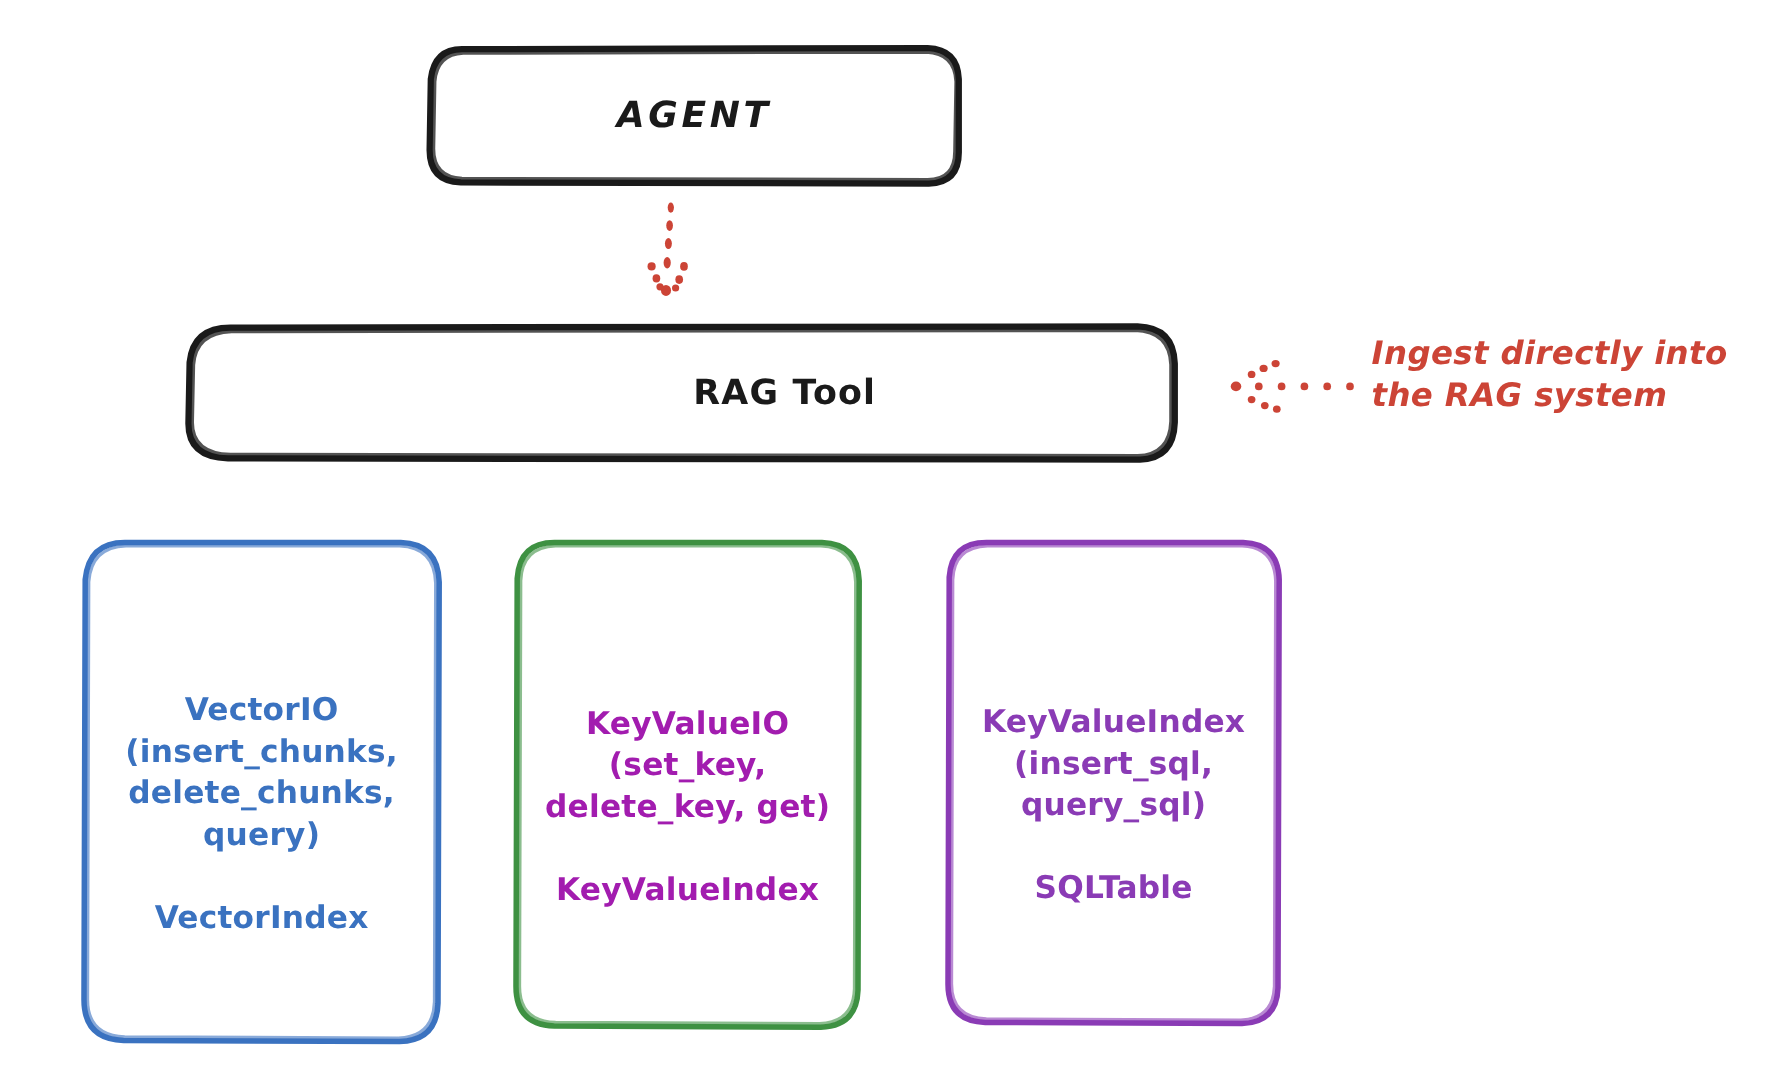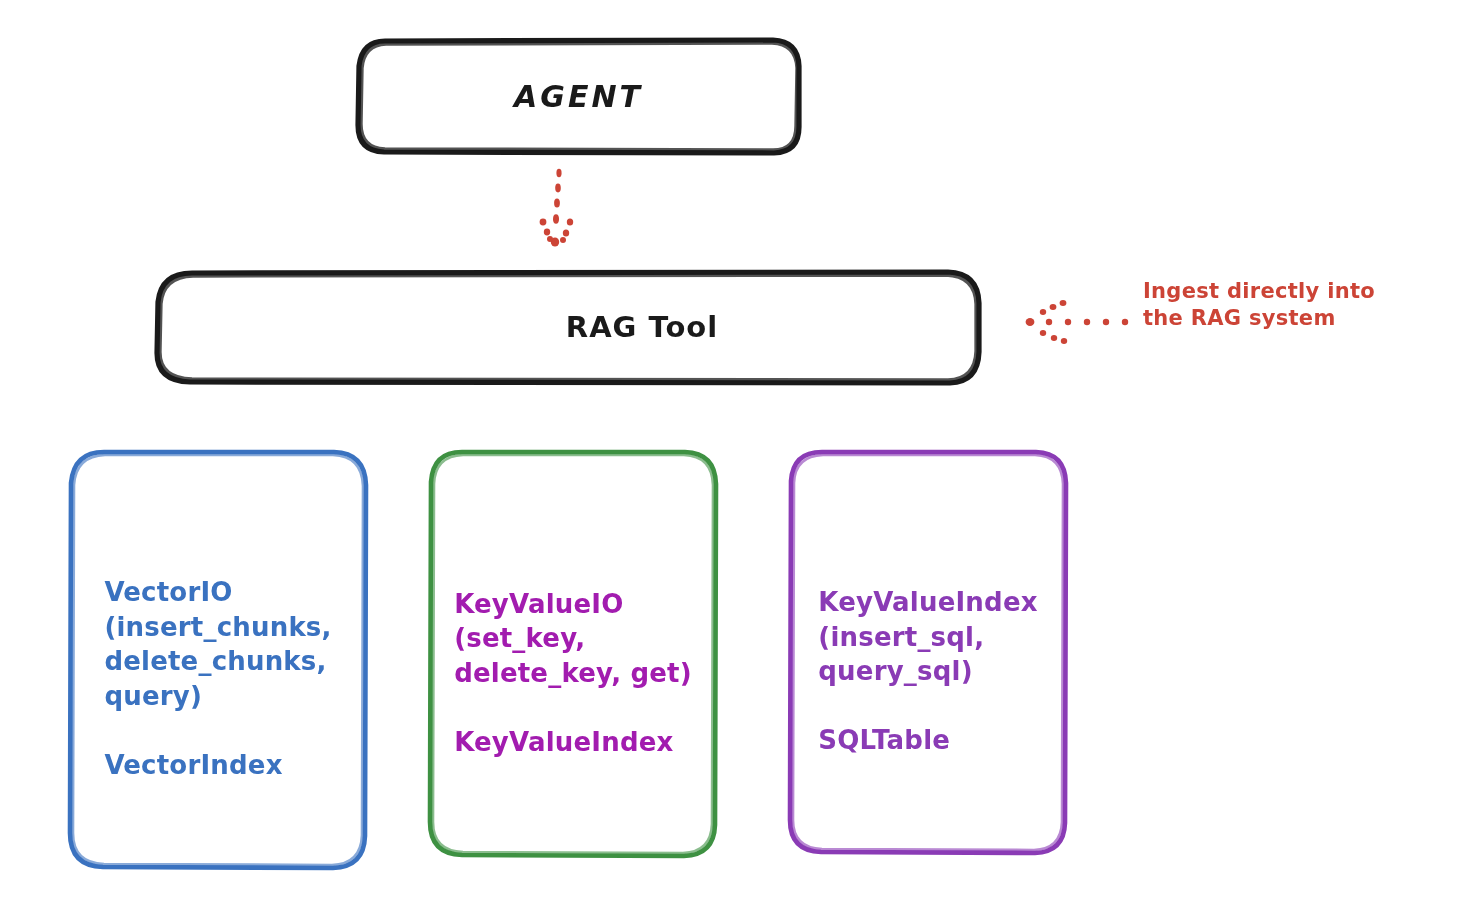--- a/index.html
+++ b/index.html
@@ -21,21 +21,21 @@
     width: 1484px;
     height: 910px;
   }
 
   .node {
     position: absolute;
     box-sizing: border-box;
     display: flex;
     align-items: center;
     justify-content: center;
-    text-align: left;
+    text-align: center;
     background: transparent;
     z-index: 3;
   }
 
   .node-label {
     white-space: pre-line;
     line-height: 1.26;
     letter-spacing: 0.5px;
   }
 
@@ -50,21 +50,21 @@
     font-family: "DejaVu Sans", sans-serif;
     font-style: italic;
     font-weight: 700;
     font-size: 30px;
     letter-spacing: 3px;
     color: #1a1a1a;
   }
 
   
   #rag-tool-node {
-    left: 156px;
+    left: 168px;
     top: 272px;
     width: 972px;
     height: 111px;
   }
   #rag-tool-node .node-label {
     font-family: "DejaVu Sans", sans-serif;
     font-weight: 600;
     font-size: 29px;
     letter-spacing: 1px;
     color: #1a1a1a;
@@ -111,21 +111,22 @@
     position: absolute;
     left: 1143px;
     top: 278px;
     width: 330px;
     z-index: 4;
     text-align: left;
   }
   #ingest-annotation .annotation-text {
     font-family: "DejaVu Sans", sans-serif;
     font-weight: 600;
-    font-size: 21px;
+    font-style: italic;
+    font-size: 27px;
     line-height: 1.28;
     color: #cc4436;
     white-space: pre-line;
     letter-spacing: 0.3px;
   }
 </style>
 </head>
 <body>
 
 <svg id="canvas" viewBox="0 0 1484 910" xmlns="http://www.w3.org/2000/svg">

